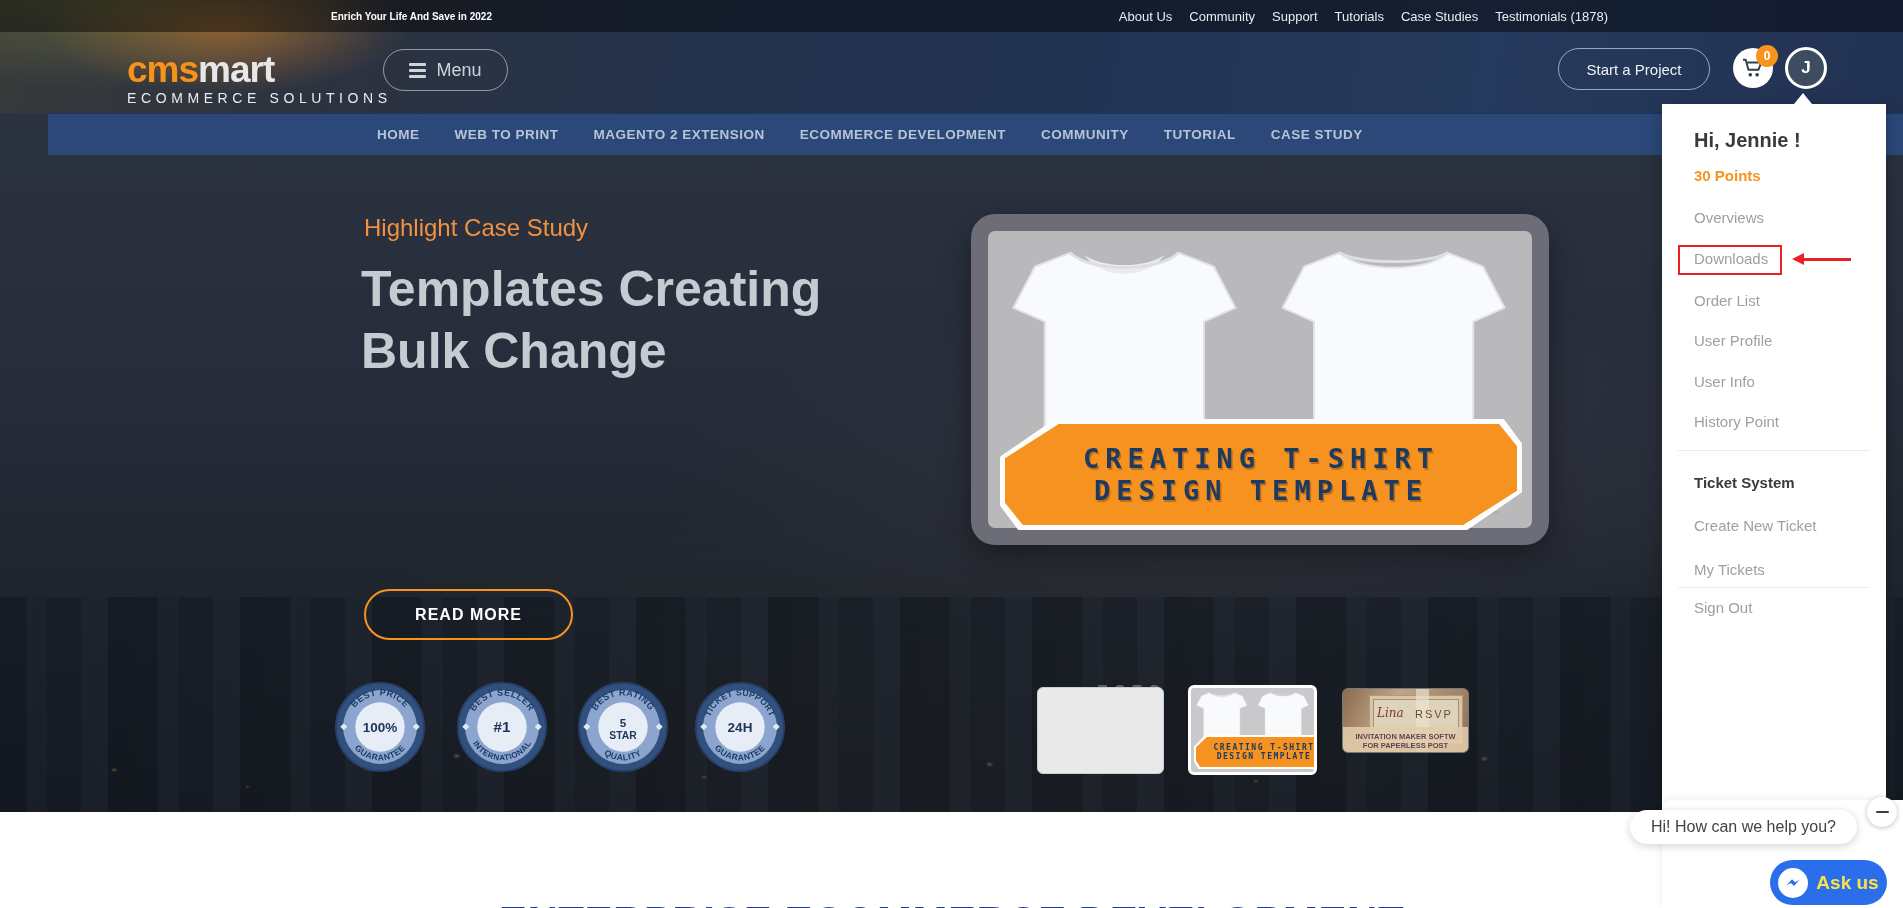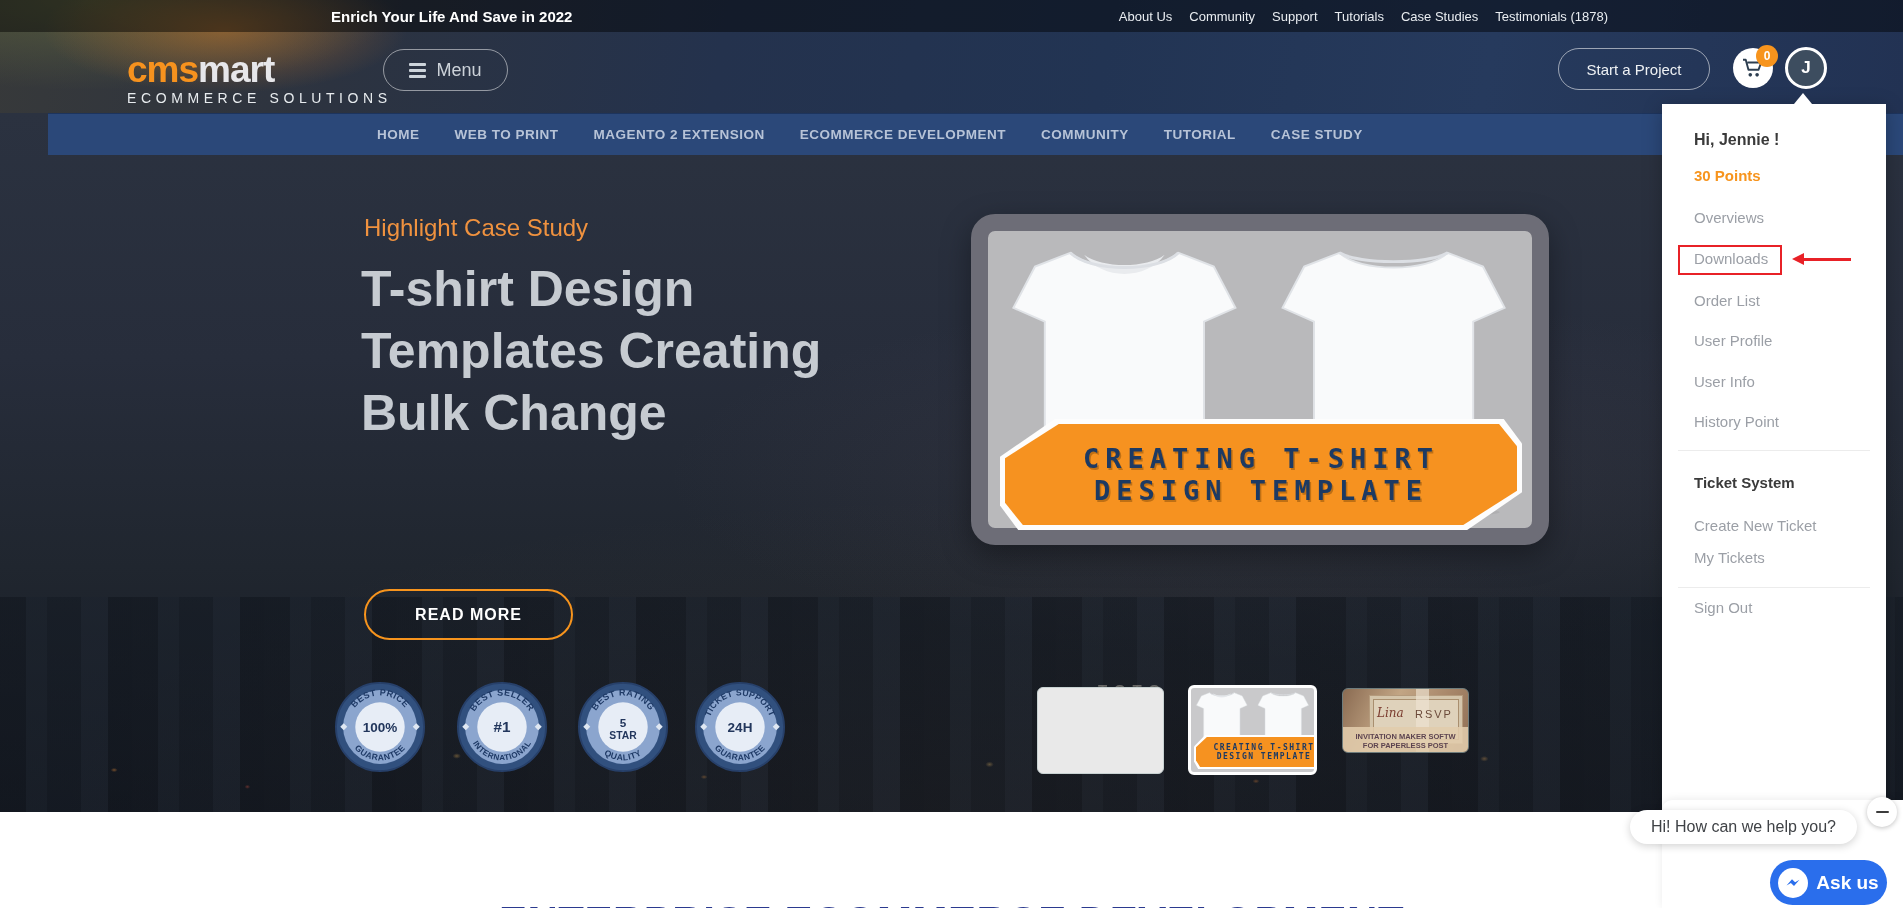--- a/index.html
+++ b/index.html
@@ -33,21 +33,21 @@
       radial-gradient(5px 3px at 66% 78%, rgba(240,140,60,.55), transparent 70%),
       radial-gradient(6px 4px at 78% 62%, rgba(250,180,90,.5), transparent 70%),
       radial-gradient(5px 3px at 90% 74%, rgba(235,120,60,.55), transparent 70%);
   }
   .bg-sign { position:absolute; left:1098px; top:681px; font-size:15px; font-weight:bold;
     letter-spacing:7px; color:rgba(195,188,176,.45); z-index:1; }
 
   
   .topbar { position:absolute; left:0; top:0; width:1903px; height:32px; z-index:2;
     background:rgba(0,0,0,.45); display:flex; align-items:center; }
-  .topbar .promo { position:absolute; left:331px; font-size:15px; font-weight:bold; color:#fff; }
+  .topbar .promo { position:absolute; left:331px; font-size:10px; font-weight:bold; color:#fff; }
   .topbar .links { position:absolute; right:295px; display:flex; gap:17px; }
   .topbar .links span { font-size:13px; color:#e9edf1; cursor:pointer; }
 
   
   .header { position:absolute; left:0; top:32px; width:1903px; height:81px; z-index:2; }
   .logo { position:absolute; left:127px; top:20px; cursor:pointer; }
   .logo .word { font-size:37px; font-weight:bold; letter-spacing:-1px; line-height:36px; }
   .logo .cms { color:#f6921e;margin-top:24px; } .logo .mart { color:#e7e7ea; }
   .logo .sub { font-size:14px; letter-spacing:4.6px; color:#e8ecef; margin-top:2px; }
   .menu-btn { position:absolute; left:383px; top:17px; width:125px; height:42px; border:1px solid rgba(255,255,255,.5);
@@ -121,21 +121,21 @@
     display:flex; flex-direction:column; align-items:center; justify-content:center; }
   .thumb3 .band span { font-size:7.5px; font-weight:bold; color:#5d4450; white-space:nowrap; }
 
   
   .panel { position:absolute; left:1662px; top:104px; width:224px; height:708px; background:#fff; z-index:5;
     box-shadow:0 4px 18px rgba(0,0,0,.25); }
   .panel .pointer { position:absolute; left:132px; top:-11px; width:0; height:0;
     border-left:9px solid transparent; border-right:9px solid transparent; border-bottom:11px solid #fff; }
   .dd { position:absolute; left:32px; font-size:15px; color:#9b9fa6; line-height:20px; cursor:pointer; white-space:nowrap; }
   .dd.bold { color:#3a3a3a; font-weight:bold; cursor:default; }
-  .dd.greet { top:26px; font-size:16px; }
+  .dd.greet { top:26px; font-size:20px; }
   .dd.points { top:62px; color:#f7941d; font-weight:bold; cursor:default; }
   .divider { position:absolute; left:16px; right:16px; height:1px; background:#ececec; }
   .red-box { position:absolute; left:16px; top:141px; width:104px; height:30px; border:2px solid #e82127; z-index:6; }
   .red-arrow-line { position:absolute; left:141px; top:154px; width:48px; height:3px; background:#e82127; z-index:6; }
   .red-arrow-head { position:absolute; left:130px; top:149px; width:0; height:0; z-index:6;
     border-top:6.5px solid transparent; border-bottom:6.5px solid transparent; border-right:12px solid #e82127; }
 
   
   .main-white { position:absolute; left:0; top:812px; width:1903px; height:96px; background:#fff; z-index:1; }
   .main-white h2 { position:absolute; top:86px; width:100%; text-align:center; font-size:42px; font-weight:bold;
@@ -146,21 +146,21 @@
     border-top-left-radius:10px; box-shadow:0 -1px 8px rgba(0,0,0,.08); }
   .chat-bubble { position:absolute; left:1630px; top:810px; width:227px; height:34px; background:#fff; border-radius:17px;
     box-shadow:0 2px 8px rgba(0,0,0,.18); display:flex; align-items:center; justify-content:center; z-index:7;
     font-size:16px; color:#3f4246; }
   .chat-min { position:absolute; left:1867px; top:797px; width:30px; height:30px; background:#fff; border-radius:50%;
     box-shadow:0 1px 5px rgba(0,0,0,.25); display:flex; align-items:center; justify-content:center; z-index:8; cursor:pointer; }
   .chat-min i { display:block; width:13px; height:2.5px; background:#3c3c3c; border-radius:2px; }
   .askus { position:absolute; left:1770px; top:860px; width:117px; height:45px; background:#2a6eec; border-radius:23px;
     display:flex; align-items:center; justify-content:center; gap:8px; z-index:8; cursor:pointer; border:none; }
   .askus .mcircle { width:30px; height:30px; background:#fff; border-radius:50%; display:flex; align-items:center; justify-content:center; }
-  .askus .lbl { color:#ffffff; font-size:19px; font-weight:bold; }
+  .askus .lbl { color:#fde047; font-size:19px; font-weight:bold; }
 
   svg text { font-family:"Liberation Sans",sans-serif; }
 </style>
 </head>
 <body>
 
 <svg width="0" height="0" style="position:absolute">
   <defs>
     <path id="arcTop" d="M 15 50 A 35 35 0 0 1 85 50"></path>
     <path id="arcBot" d="M 13 50 A 37 37 0 0 0 87 50"></path>
@@ -236,21 +236,20 @@
     <span>ECOMMERCE DEVELOPMENT</span>
     <span>COMMUNITY</span>
     <span>TUTORIAL</span>
     <span>CASE STUDY</span>
   </div>
 </div>
 
 <div class="hero">
   <div class="eyebrow">Highlight Case Study</div>
   <div class="headline">
-    <div>T-shirt Design</div>
     <div>Templates Creating</div>
     <div>Bulk Change</div>
   </div>
   <button class="readmore">READ MORE</button>
 
   <div class="badge" style="left:335px">
     <svg width="90" height="90" viewBox="0 0 100 100">
       <circle cx="50" cy="50" r="49" fill="#31507e" stroke="#27406a" stroke-width="2"></circle>
       <circle cx="50" cy="50" r="41" fill="#8ba5ce"></circle>
       <circle cx="50" cy="50" r="27.5" fill="#e7edf6"></circle>
@@ -348,21 +347,21 @@
   <div class="red-box"></div>
   <div class="red-arrow-line"></div>
   <div class="red-arrow-head"></div>
   <div class="dd" style="top:187px">Order List</div>
   <div class="dd" style="top:227px">User Profile</div>
   <div class="dd" style="top:268px">User Info</div>
   <div class="dd" style="top:308px">History Point</div>
   <div class="divider" style="top:346px"></div>
   <div class="dd bold" style="top:369px">Ticket System</div>
   <div class="dd" style="top:412px">Create New Ticket</div>
-  <div class="dd" style="top:444px">My Tickets</div>
+  <div class="dd" style="top:456px">My Tickets</div>
   <div class="divider" style="top:483px"></div>
   <div class="dd" style="top:494px">Sign Out</div>
 </div>
 
 <div class="chat-panel"></div>
 <div class="chat-bubble">Hi! How can we help you?</div>
 <div class="chat-min">
     <i></i>
   </div>
 <button class="askus">

